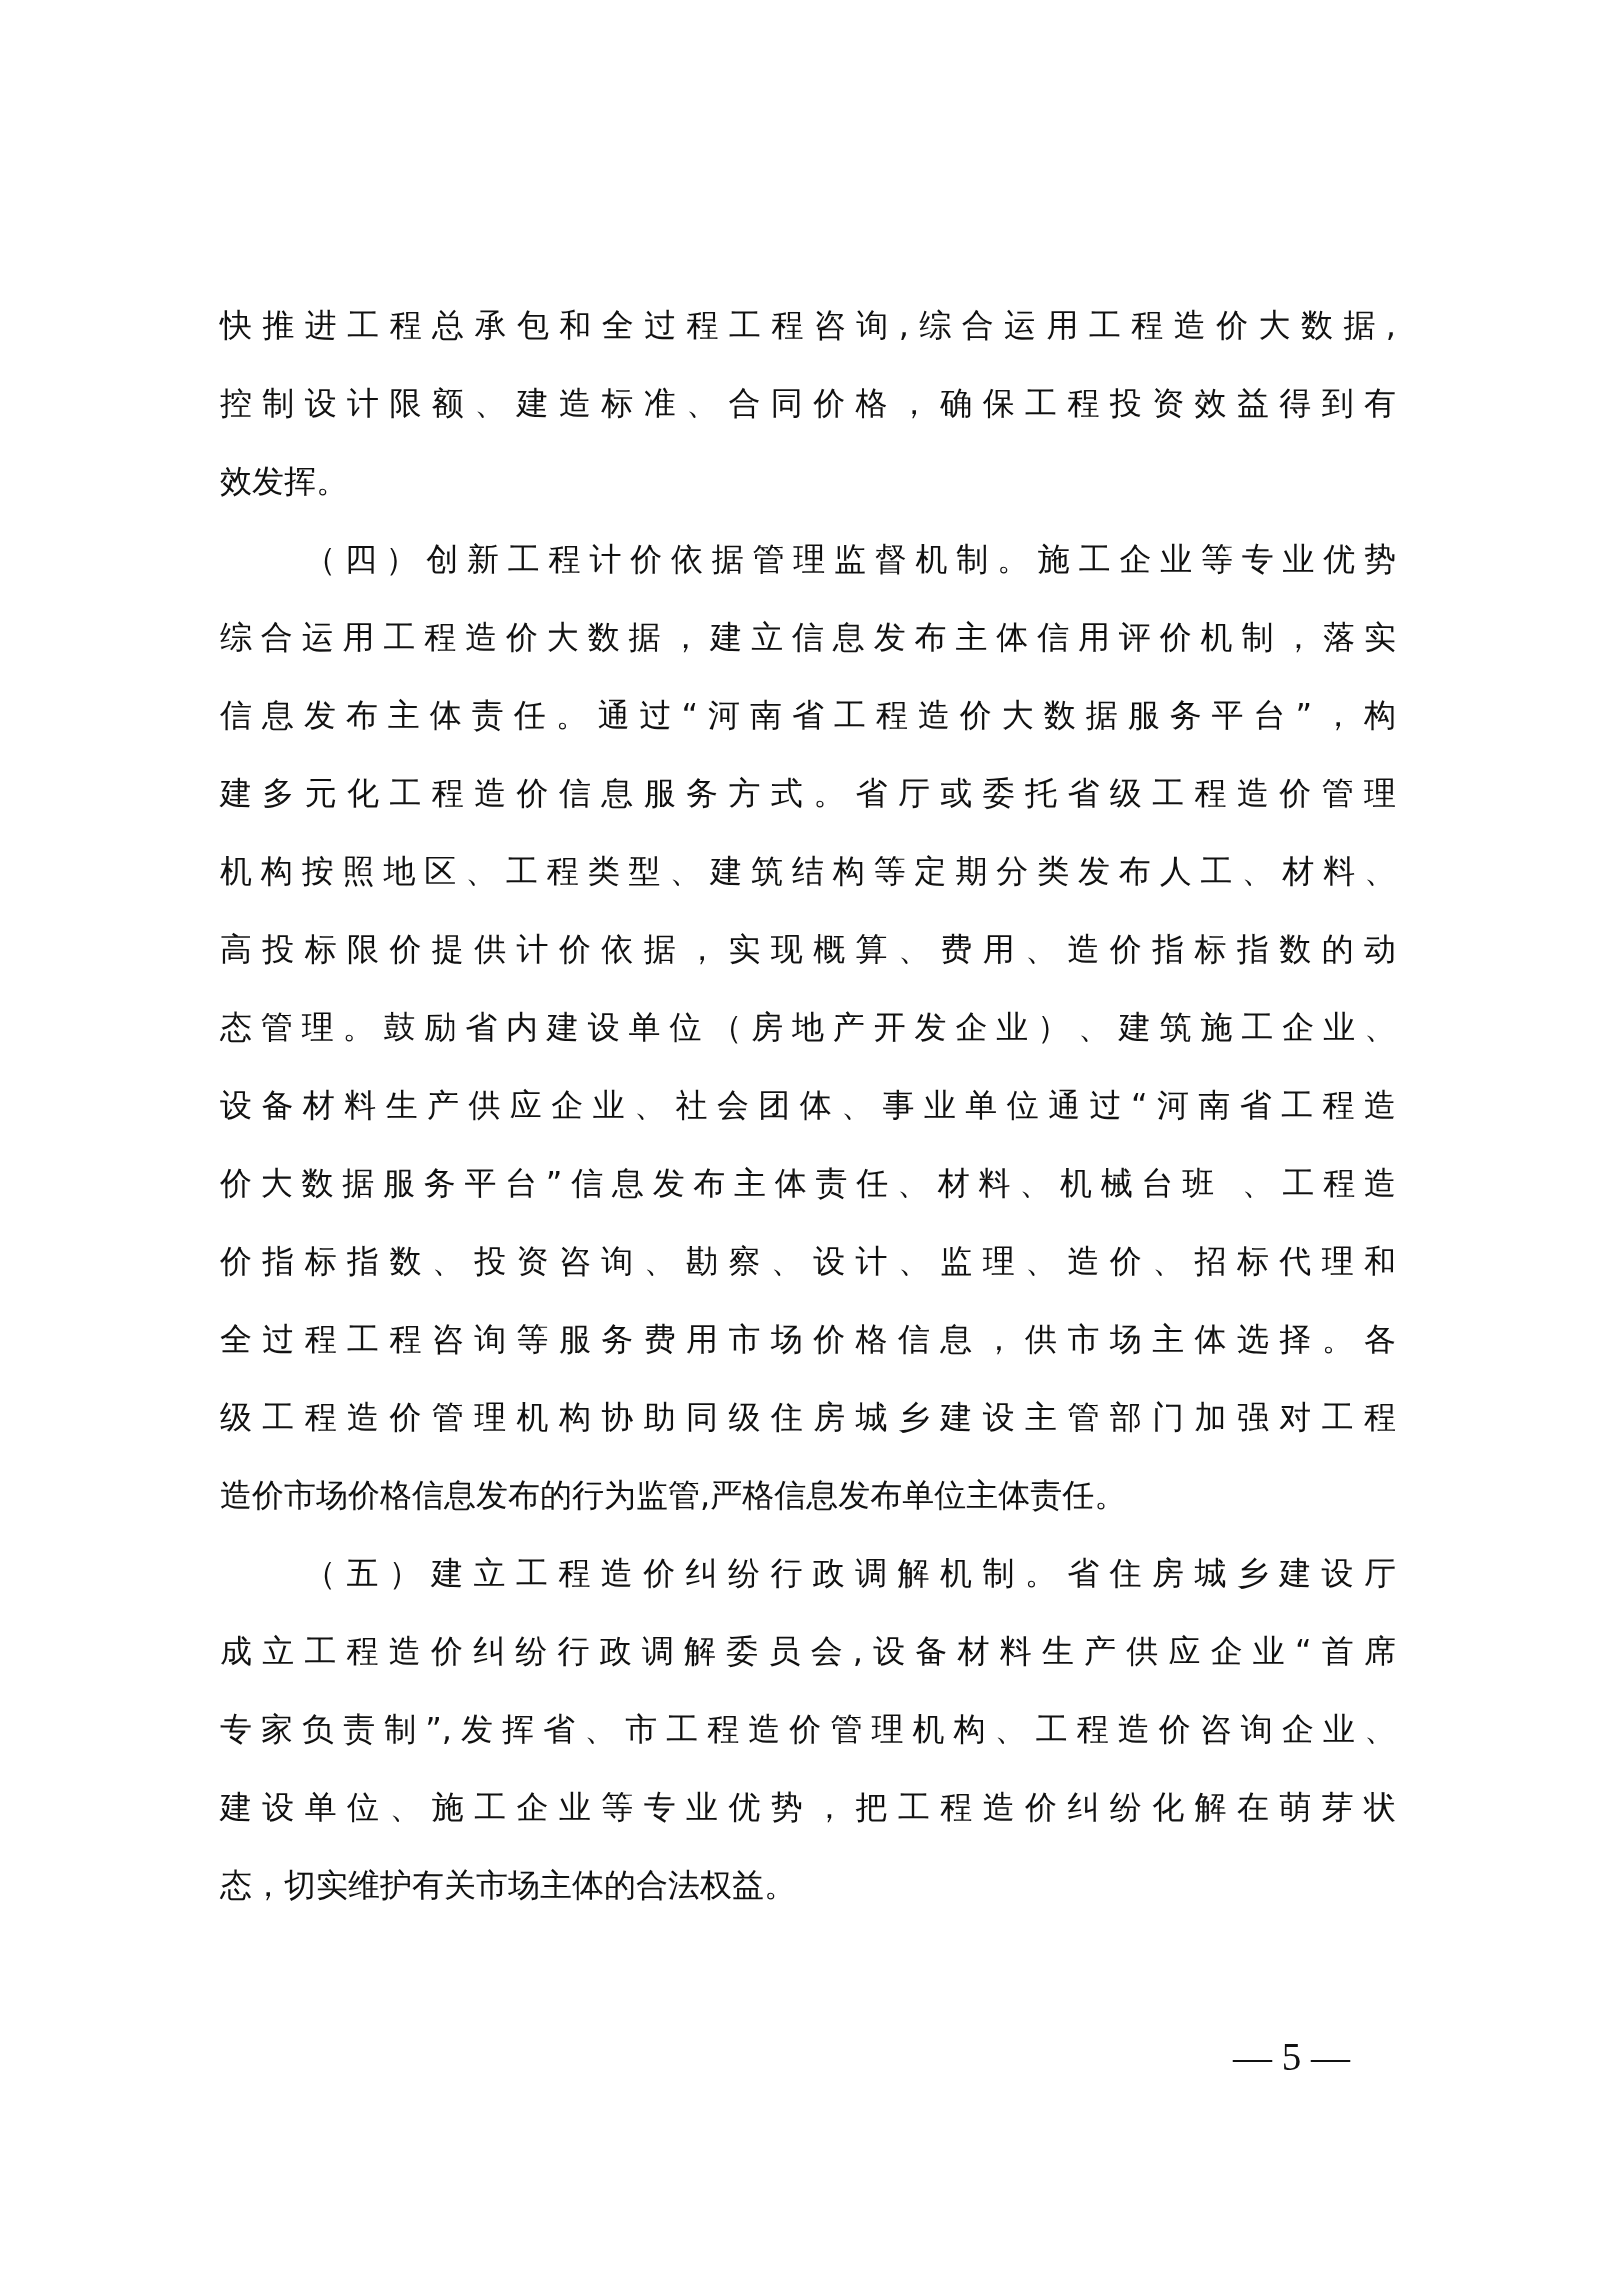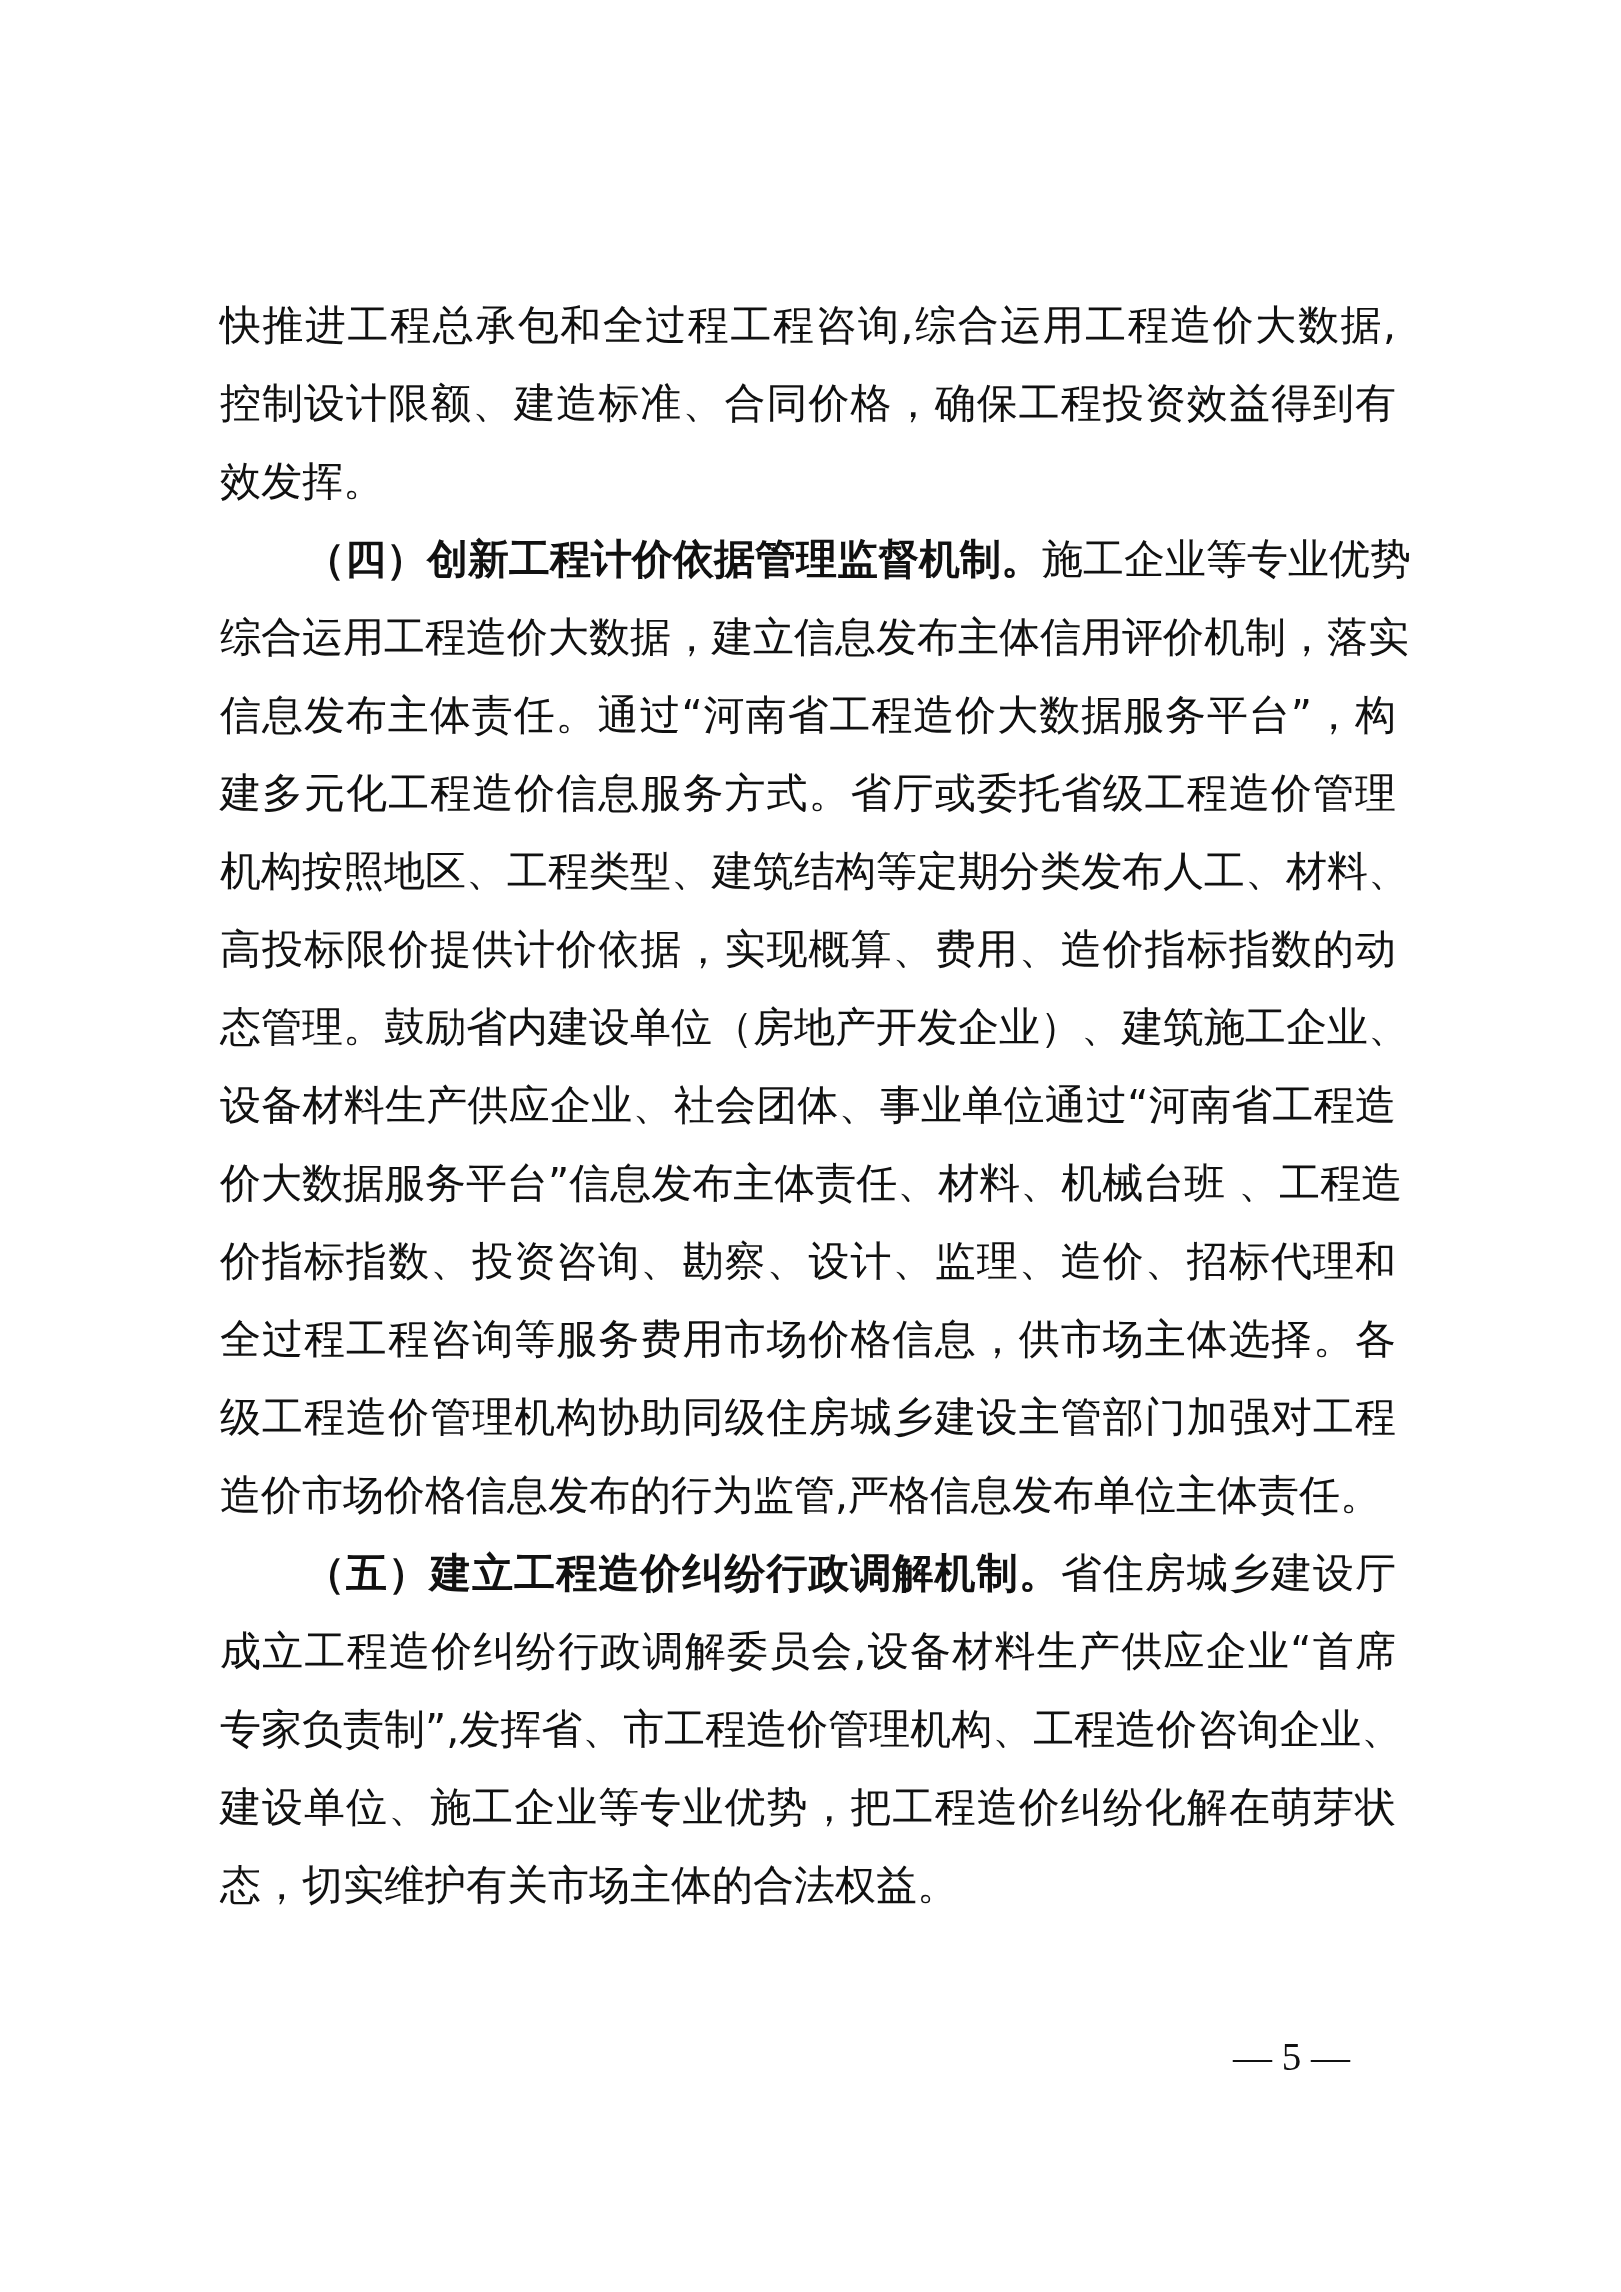--- a/index.html
+++ b/index.html
@@ -25,35 +25,35 @@
   .body-text {
     position: absolute;
     left: 220px;
     top: 294px;
     width: 1176px;
   }
   .line {
     display: block;
     height: 78px;
     line-height: 63px;
-    font-size: 41px;
+    font-size: 32px;
     white-space: nowrap;
     text-align: justify;
     text-align-last: justify;
     letter-spacing: 0;
   }
   .line.last {
     text-align-last: left;
   }
   .line.indent {
     padding-left: 84px;
   }
   .heading {
     font-family: "DejaVu Serif", "Liberation Serif", serif;
-    font-weight: bold;
+    font-weight: normal;
   }
   .page-number {
     position: absolute;
     left: 1233px;
     top: 2037px;
     font-family: "Liberation Serif", "DejaVu Serif", serif;
     font-size: 39px;
     line-height: 39px;
     white-space: nowrap;
     color: #111111;

